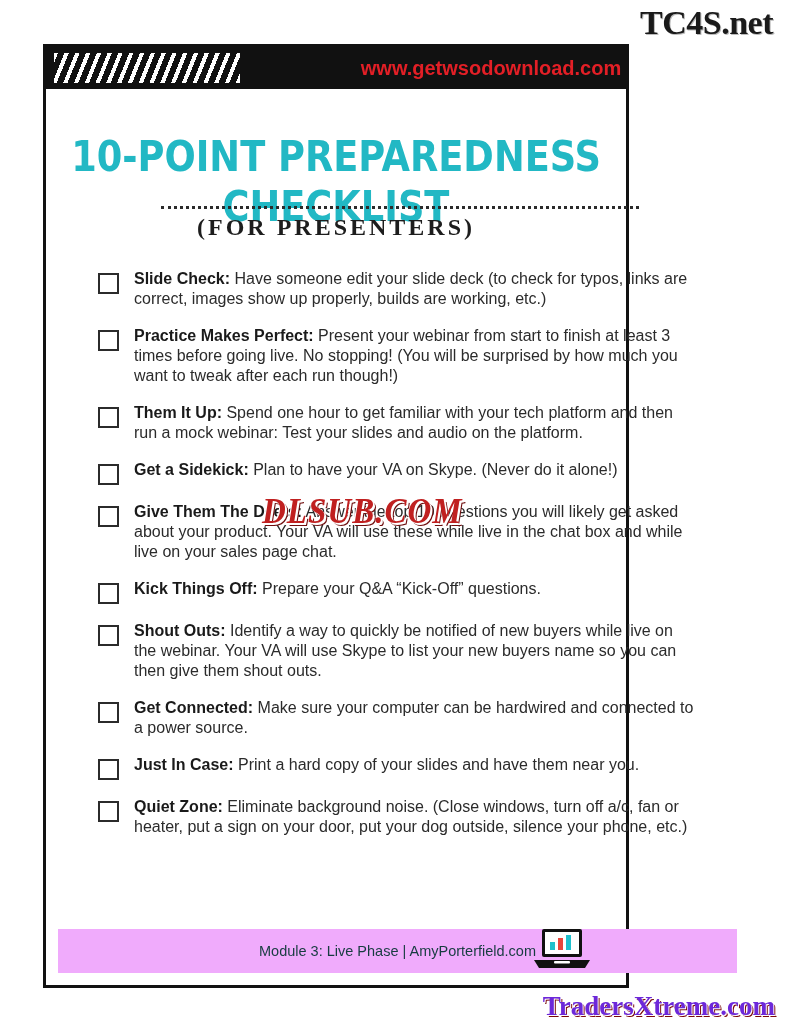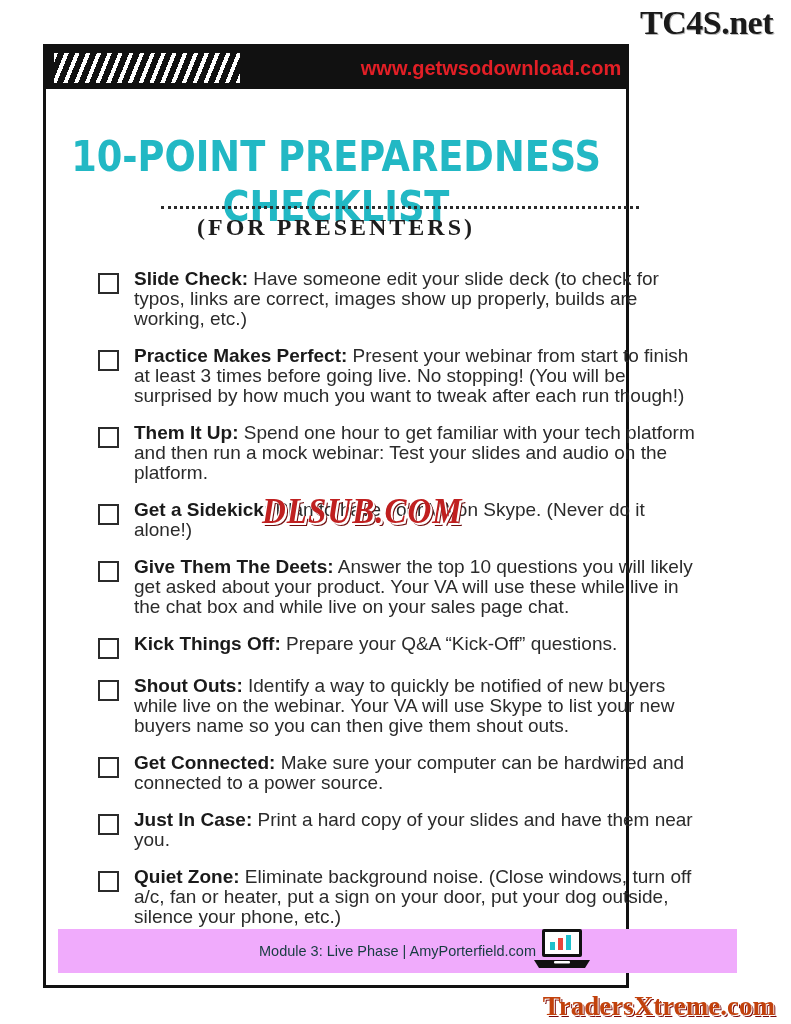--- a/index.html
+++ b/index.html
@@ -28,21 +28,21 @@
     text-shadow: 1px 1px 0 #bbbbbb;
     z-index: 30;
   }
   #wm-bottom {
     position: absolute;
     bottom: 2px;
     right: 16px;
     font-family: "Liberation Serif", serif;
     font-weight: bold;
     font-size: 27px;
-    color: #c2410c;
+    color: #6d28d9;
     text-shadow: 1px 1px 0 #ffffff, 2px 2px 0 #7a0808;
     z-index: 30;
   }
   #wm-center {
     position: absolute;
     top: 493px;
     left: 262px;
     font-family: "Liberation Serif", serif;
     font-weight: bold;
     font-style: italic;
@@ -154,21 +154,21 @@
     width: 17px;
     height: 17px;
     border: 2px solid #2b2b2b;
     margin-top: 4px;
     margin-right: 15px;
     background: #ffffff;
   }
   .text {
     flex: 1 1 auto;
     font-family: "Liberation Sans", sans-serif;
-    font-size: 19px;
+    font-size: 16px;
     line-height: 20px;
     color: #2b2b2b;
   }
   .lead {
     font-weight: bold;
     color: #1a1a1a;
   }
 
   
   #footer {

